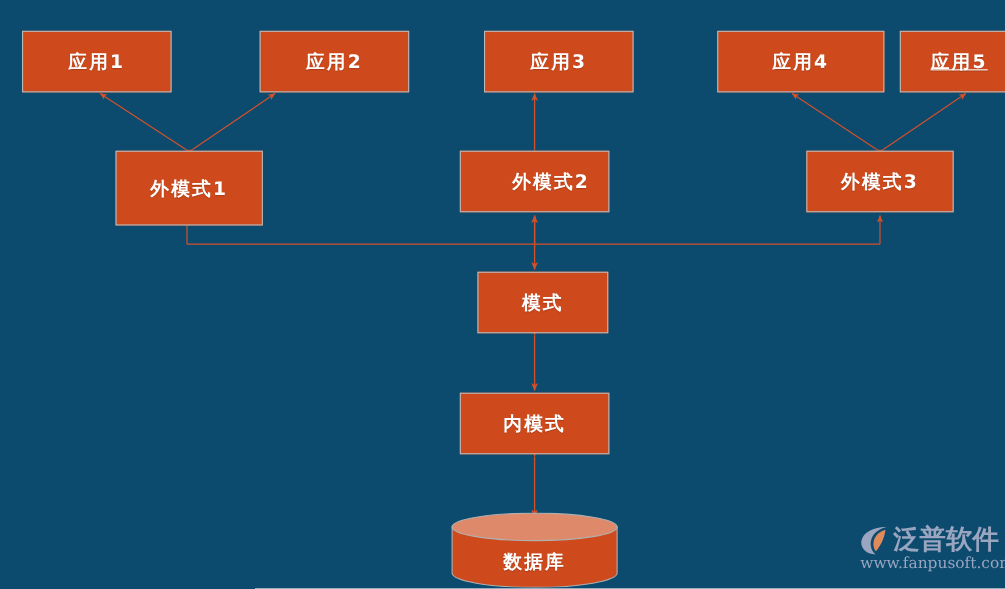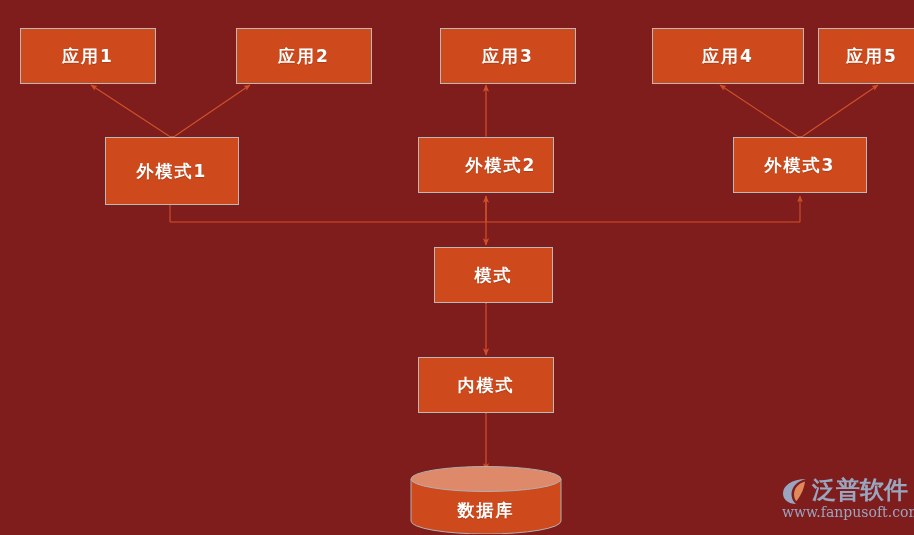--- a/index.html
+++ b/index.html
@@ -7,21 +7,21 @@
     padding: 0;
     background: #ffffff;
   }
   body {
     font-family: "DejaVu Sans", "Liberation Sans", sans-serif;
   }
   #canvas {
     position: relative;
     width: 914px;
     height: 535px;
-    background: #7f1d1d;
+    background: #0c4a6e;
     overflow: hidden;
   }
   .node {
     position: absolute;
     background: #CE4A1C;
     border: 1px solid #B9B9B9;
     box-sizing: border-box;
     color: #ffffff;
     display: flex;
     align-items: center;
@@ -154,21 +154,21 @@
   <div class="node" style="left:192px; top:28px; width:136px; height:56px;margin-left:44px;">
     <span>应用2</span>
   </div>
   <div class="node" style="left:418px; top:28px; width:136px; height:56px;margin-left:22px;">
     <span>应用3</span>
   </div>
   <div class="node" style="left:652px; top:28px; width:152px; height:56px;">
     <span>应用4</span>
   </div>
   <div class="node" style="left:818px; top:28px; width:136px; height:56px;">
-    <span style="margin-right:28px;">应用5</span>
+    <span style="margin-right:28px;text-decoration:underline;">应用5</span>
   </div>
 
   <div class="node" style="left:105px; top:137px; width:134px; height:68px;">
     <span>外模式1</span>
   </div>
   <div class="node" style="left:418px; top:137px; width:136px; height:56px;padding-left:30px;">
     <span>外模式2</span>
   </div>
   <div class="node" style="left:733px; top:137px; width:134px; height:56px;">
     <span>外模式3</span>

